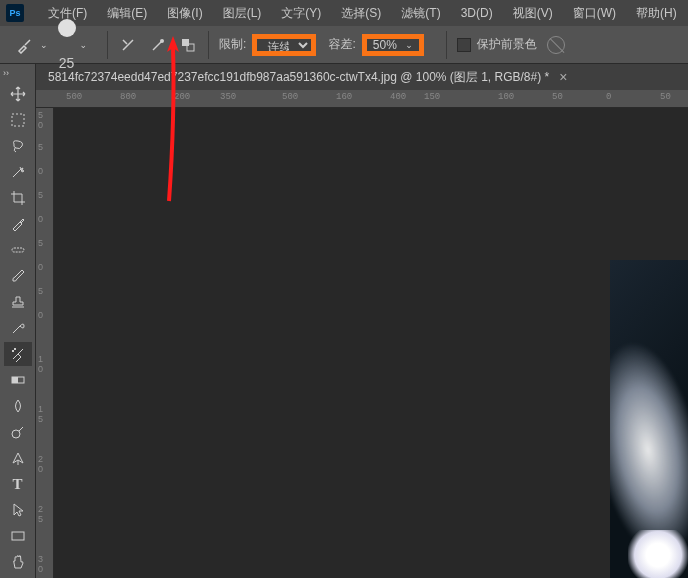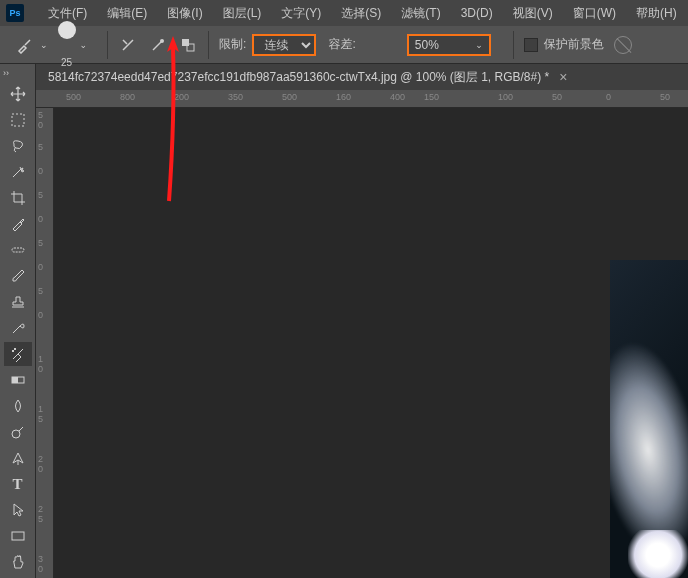--- a/index.html
+++ b/index.html
@@ -5,40 +5,40 @@
 * { margin: 0; padding: 0; box-sizing: border-box; font-family: "Microsoft YaHei", sans-serif; }
 body { background: #323232; color: #c8c8c8; width: 688px; height: 578px; overflow: hidden; position: relative; }
 .menubar { height: 26px; background: #454545; display: flex; align-items: center; padding-left: 6px; font-size: 12px; }
 .menubar .ps-logo { width: 18px; height: 18px; background: #001e36; color: #31a8ff; font-size: 9px; font-weight: bold; display: flex; align-items: center; justify-content: center; border-radius: 2px; margin-right: 14px; }
 .menubar .menu-item { padding: 0 10px; cursor: default; }
 .optbar { height: 38px; background: #535353; display: flex; align-items: center; padding-left: 14px; font-size: 12px; border-bottom: 1px solid #2a2a2a; }
 .optbar .tool-ico { width: 22px; height: 22px; margin-right: 4px; display: flex; align-items: center; justify-content: center; }
 .optbar .chev { margin-right: 10px; font-size: 9px; color: #ccc; }
 .optbar .brush { display: flex; flex-direction: column; align-items: center; margin-right: 4px; }
 .optbar .brush .dot { width: 18px; height: 18px; border-radius: 50%; background: #e0e0e0; }
-.optbar .brush .sz { font-size: 10px; color: #ccc; margin-top: 18px; }
+.optbar .brush .sz { font-size: 14px; color: #ccc; margin-top: 18px; }
 .optbar .sep { width: 1px; height: 28px; background: #3a3a3a; margin: 0 10px; }
 .optbar .ico-group { display: flex; gap: 10px; }
 .optbar .ico-group span { width: 20px; height: 20px; display: flex; align-items: center; justify-content: center; }
 .optbar .label { margin-right: 6px; }
-.optbar select, .optbar .numbox { background: #3f3f3f; border: 2px solid #f97316; color: #ccc; font-size: 12px; height: 22px; padding: 0 6px; }
+.optbar select, .optbar .numbox { background: #3f3f3f; border: 5px solid #f97316; color: #ccc; font-size: 12px; height: 22px; padding: 0 6px; }
 .optbar select { width: 64px; margin-right: 12px; }
-.optbar .numbox { width: 84px; display: flex; align-items: center; justify-content: space-between; margin-right: 12px; margin-left: 45px; }
+.optbar .numbox { width: 62px; display: flex; align-items: center; justify-content: space-between; margin-right: 12px; }
 .optbar .cb { width: 14px; height: 14px; border: 1px solid #2a2a2a; background: #3f3f3f; margin-right: 6px; }
 .optbar .swatch { width: 18px; height: 18px; border-radius: 50%; border: 1px solid #888; margin-left: 10px; position: relative; }
 .optbar .swatch::after { content: ""; position: absolute; width: 20px; height: 1px; background: #888; transform: rotate(45deg); top: 8px; left: -1px; }
 .tabbar { height: 26px; background: #3f3f3f; display: flex; align-items: center; padding-left: 48px; font-size: 12px; }
 .tabbar .tab { color: #d0d0d0; }
 .tabbar .close { margin-left: 10px; font-size: 14px; color: #aaa; }
 .toolbox { position: absolute; left: 0; top: 64px; width: 36px; bottom: 0; background: #535353; display: flex; flex-direction: column; align-items: center; padding-top: 4px; gap: 2px; border-right: 1px solid #2a2a2a; }
 .toolbox .expand { font-size: 9px; color: #ccc; align-self: flex-start; margin-left: 3px; margin-bottom: 2px; }
 .toolbox .tool { width: 28px; height: 24px; display: flex; align-items: center; justify-content: center; color: #d0d0d0; cursor: pointer; }
 .toolbox .tool.active { background: #3a3a3a; }
 .ruler-h { position: absolute; left: 36px; top: 90px; right: 0; height: 18px; background: #535353; border-bottom: 1px solid #2a2a2a; font-size: 9px; color: #888; overflow: hidden; }
-.ruler-h .tick { position: absolute; top: 2px; }
+.ruler-h .tick { position: absolute; top: 2px; font-family: Liberation Mono, monospace; }
 .ruler-v { position: absolute; left: 36px; top: 108px; width: 18px; bottom: 0; background: #535353; border-right: 1px solid #2a2a2a; font-size: 9px; color: #888; overflow: hidden; }
 .ruler-v .tick { position: absolute; left: 2px; writing-mode: horizontal-tb; }
 .canvas-area { position: absolute; left: 54px; top: 108px; right: 0; bottom: 0; background: #282828; overflow: hidden; }
 .canvas-area .doc { position: absolute; right: 0; top: 152px; width: 78px; height: 320px; background: linear-gradient(135deg,#1a2530 0%, #0a1218 60%); overflow: hidden; }
 .canvas-area .doc .feather { position: absolute; right: -10px; bottom: 20px; width: 100px; height: 220px; background: radial-gradient(ellipse at center, rgba(255,255,255,0.9) 0%, rgba(200,210,230,0.6) 40%, transparent 70%); filter: blur(1px); transform: rotate(-10deg); }
 .canvas-area .doc .flower { position: absolute; right: 0; bottom: 0; width: 60px; height: 50px; background: radial-gradient(circle, #fff 30%, #dde 60%, transparent 80%); }
 .arrow { position: absolute; left: 167px; top: 36px; pointer-events: none; }
 .arrow svg path { stroke: #ff1a1a; stroke-width: 4; fill: none; }
 .arrow svg polygon { fill: #ff1a1a; }
 </style>
@@ -209,21 +209,21 @@
       <svg width="16" height="16" viewBox="0 0 16 16">
         <path d="M5 14 L4 9 Q3 6 5 7 L5 4 Q5 2 6.5 3 L7 3 Q7 1 8.5 2 L9 3 Q9 1 10.5 2 L11 8 Q13 7 13 9 L11 14 Z" stroke="#d0d0d0" fill="none"></path>
       </svg>
     </div>
 </div>
 
 <div class="ruler-h">
   <span class="tick" style="left:30px">500</span>
   <span class="tick" style="left:84px">800</span>
   <span class="tick" style="left:138px">200</span>
-  <span class="tick" style="left:192px">350</span>
+  <span class="tick" style="left:184px">350</span>
   <span class="tick" style="left:246px">500</span>
   <span class="tick" style="left:300px">160</span>
   <span class="tick" style="left:354px">400</span>
   <span class="tick" style="left:388px">150</span>
   <span class="tick" style="left:462px">100</span>
   <span class="tick" style="left:516px">50</span>
   <span class="tick" style="left:570px">0</span>
   <span class="tick" style="left:624px">50</span>
 </div>
 

